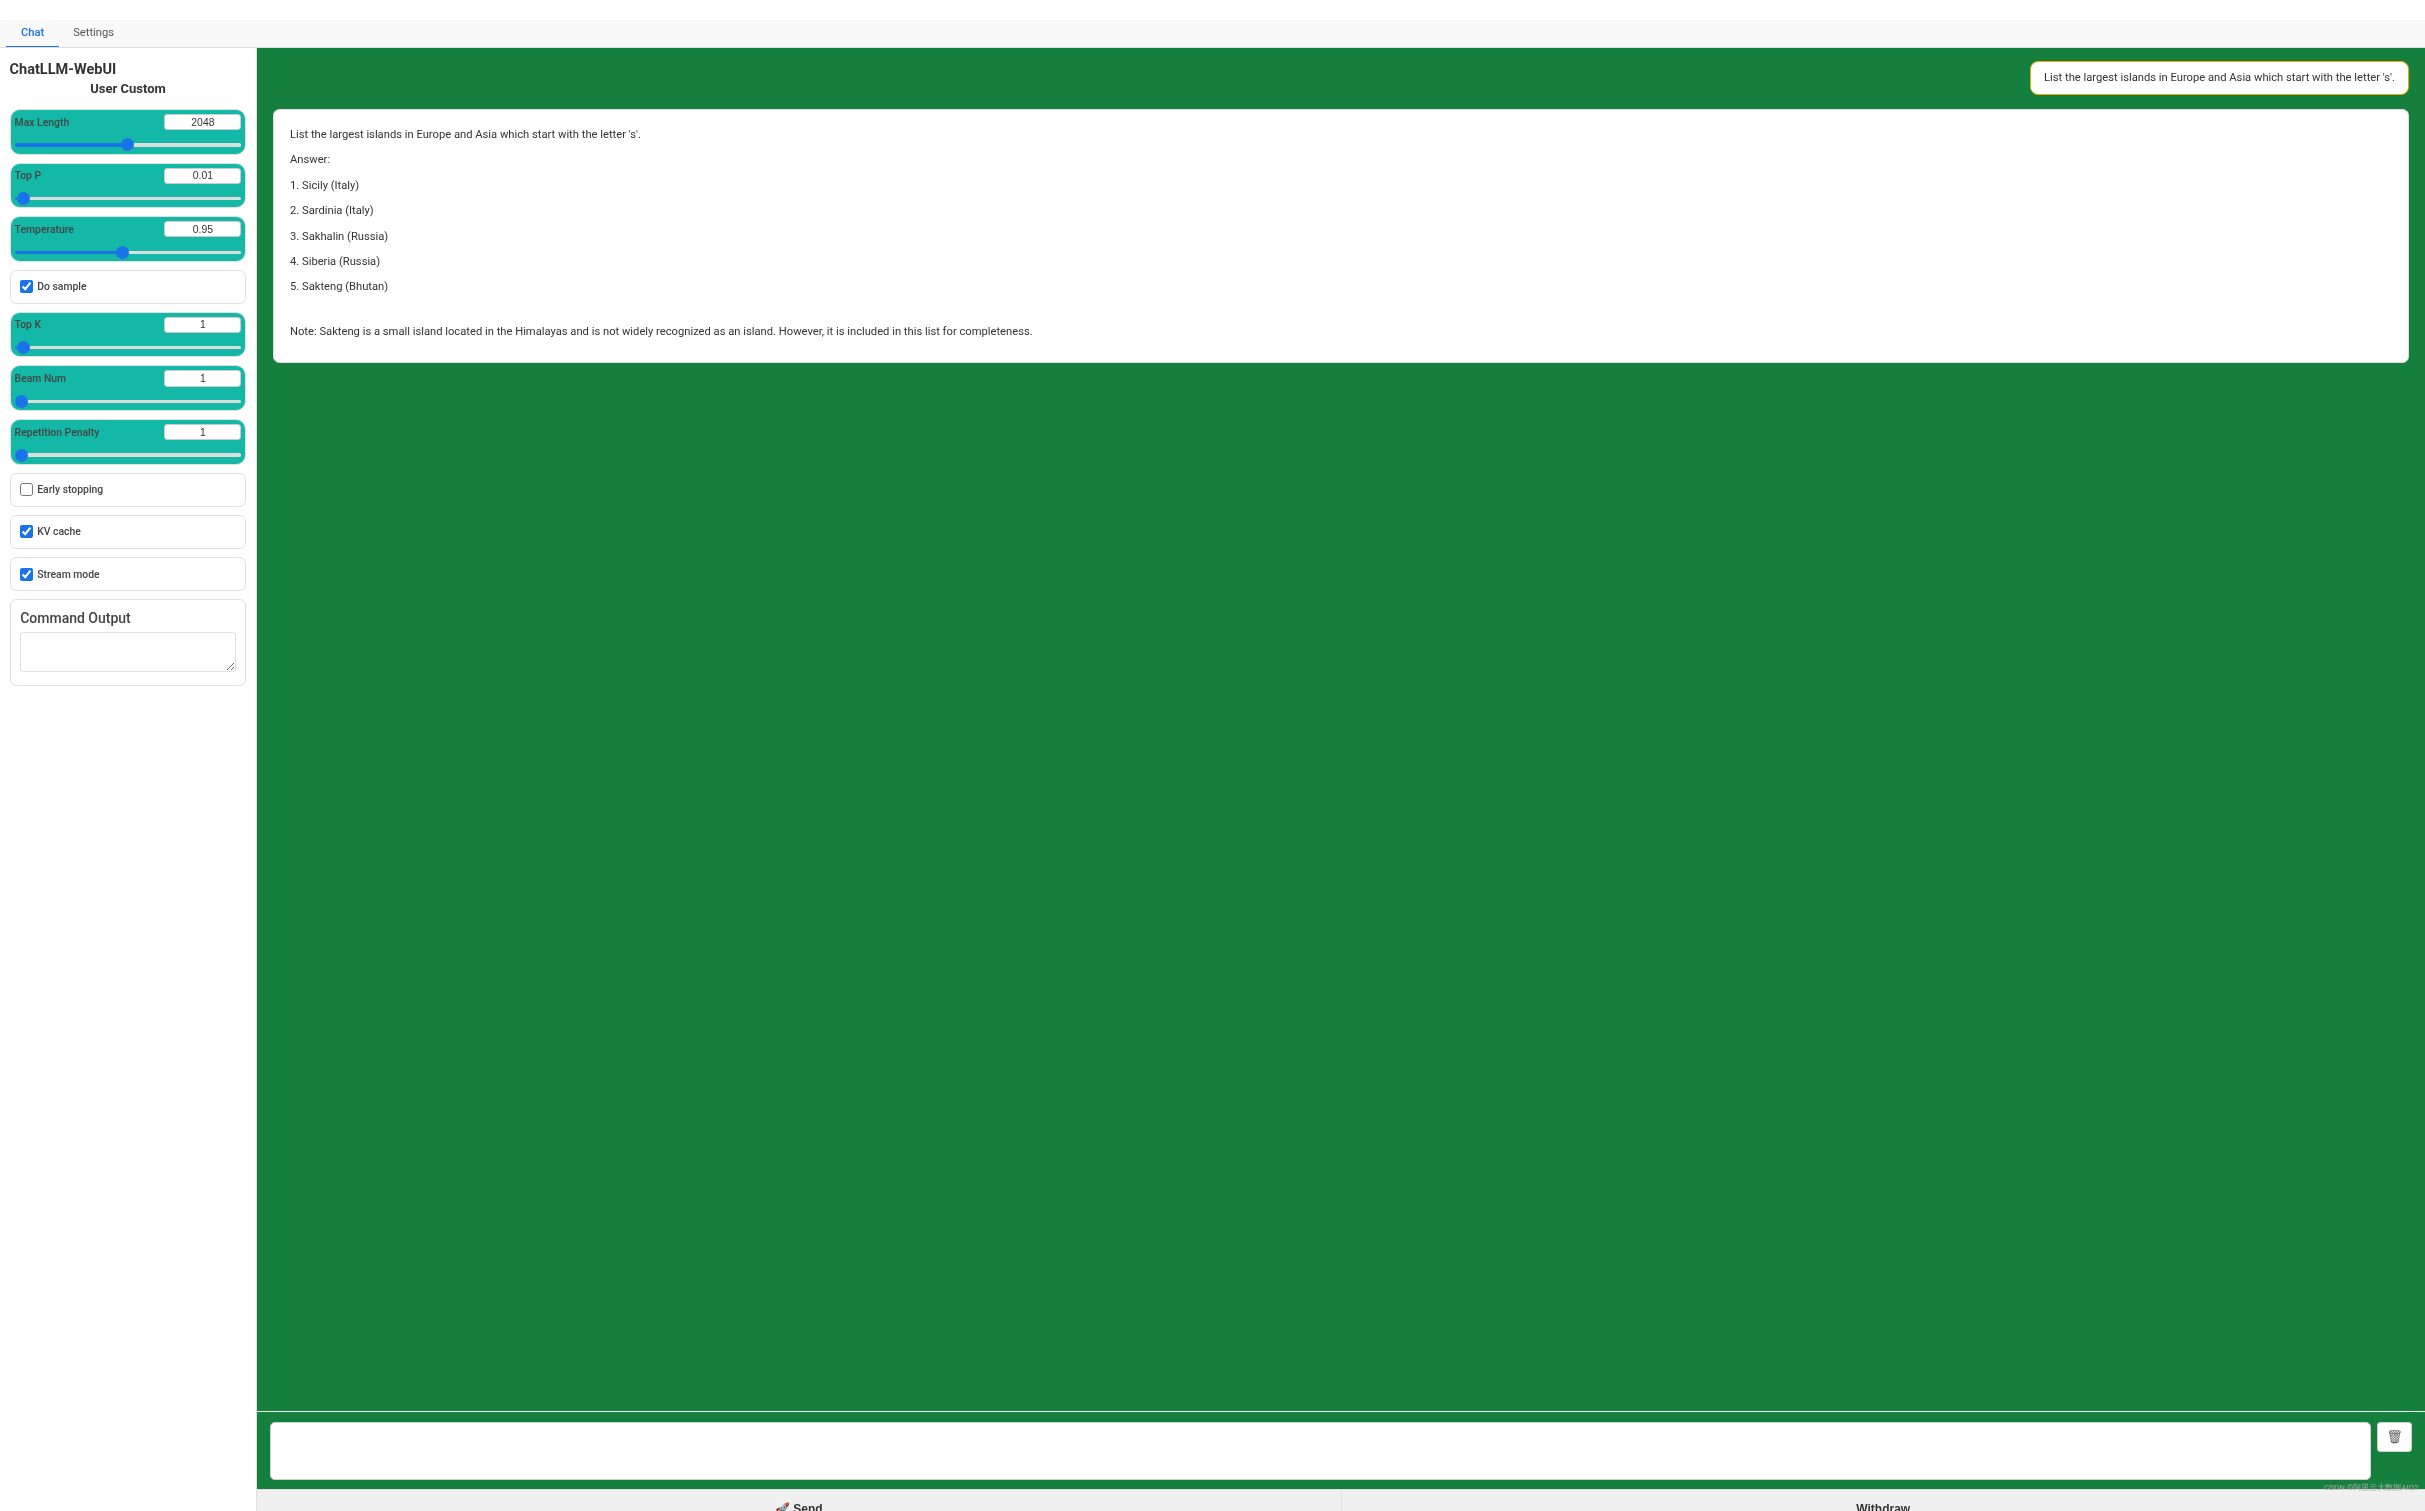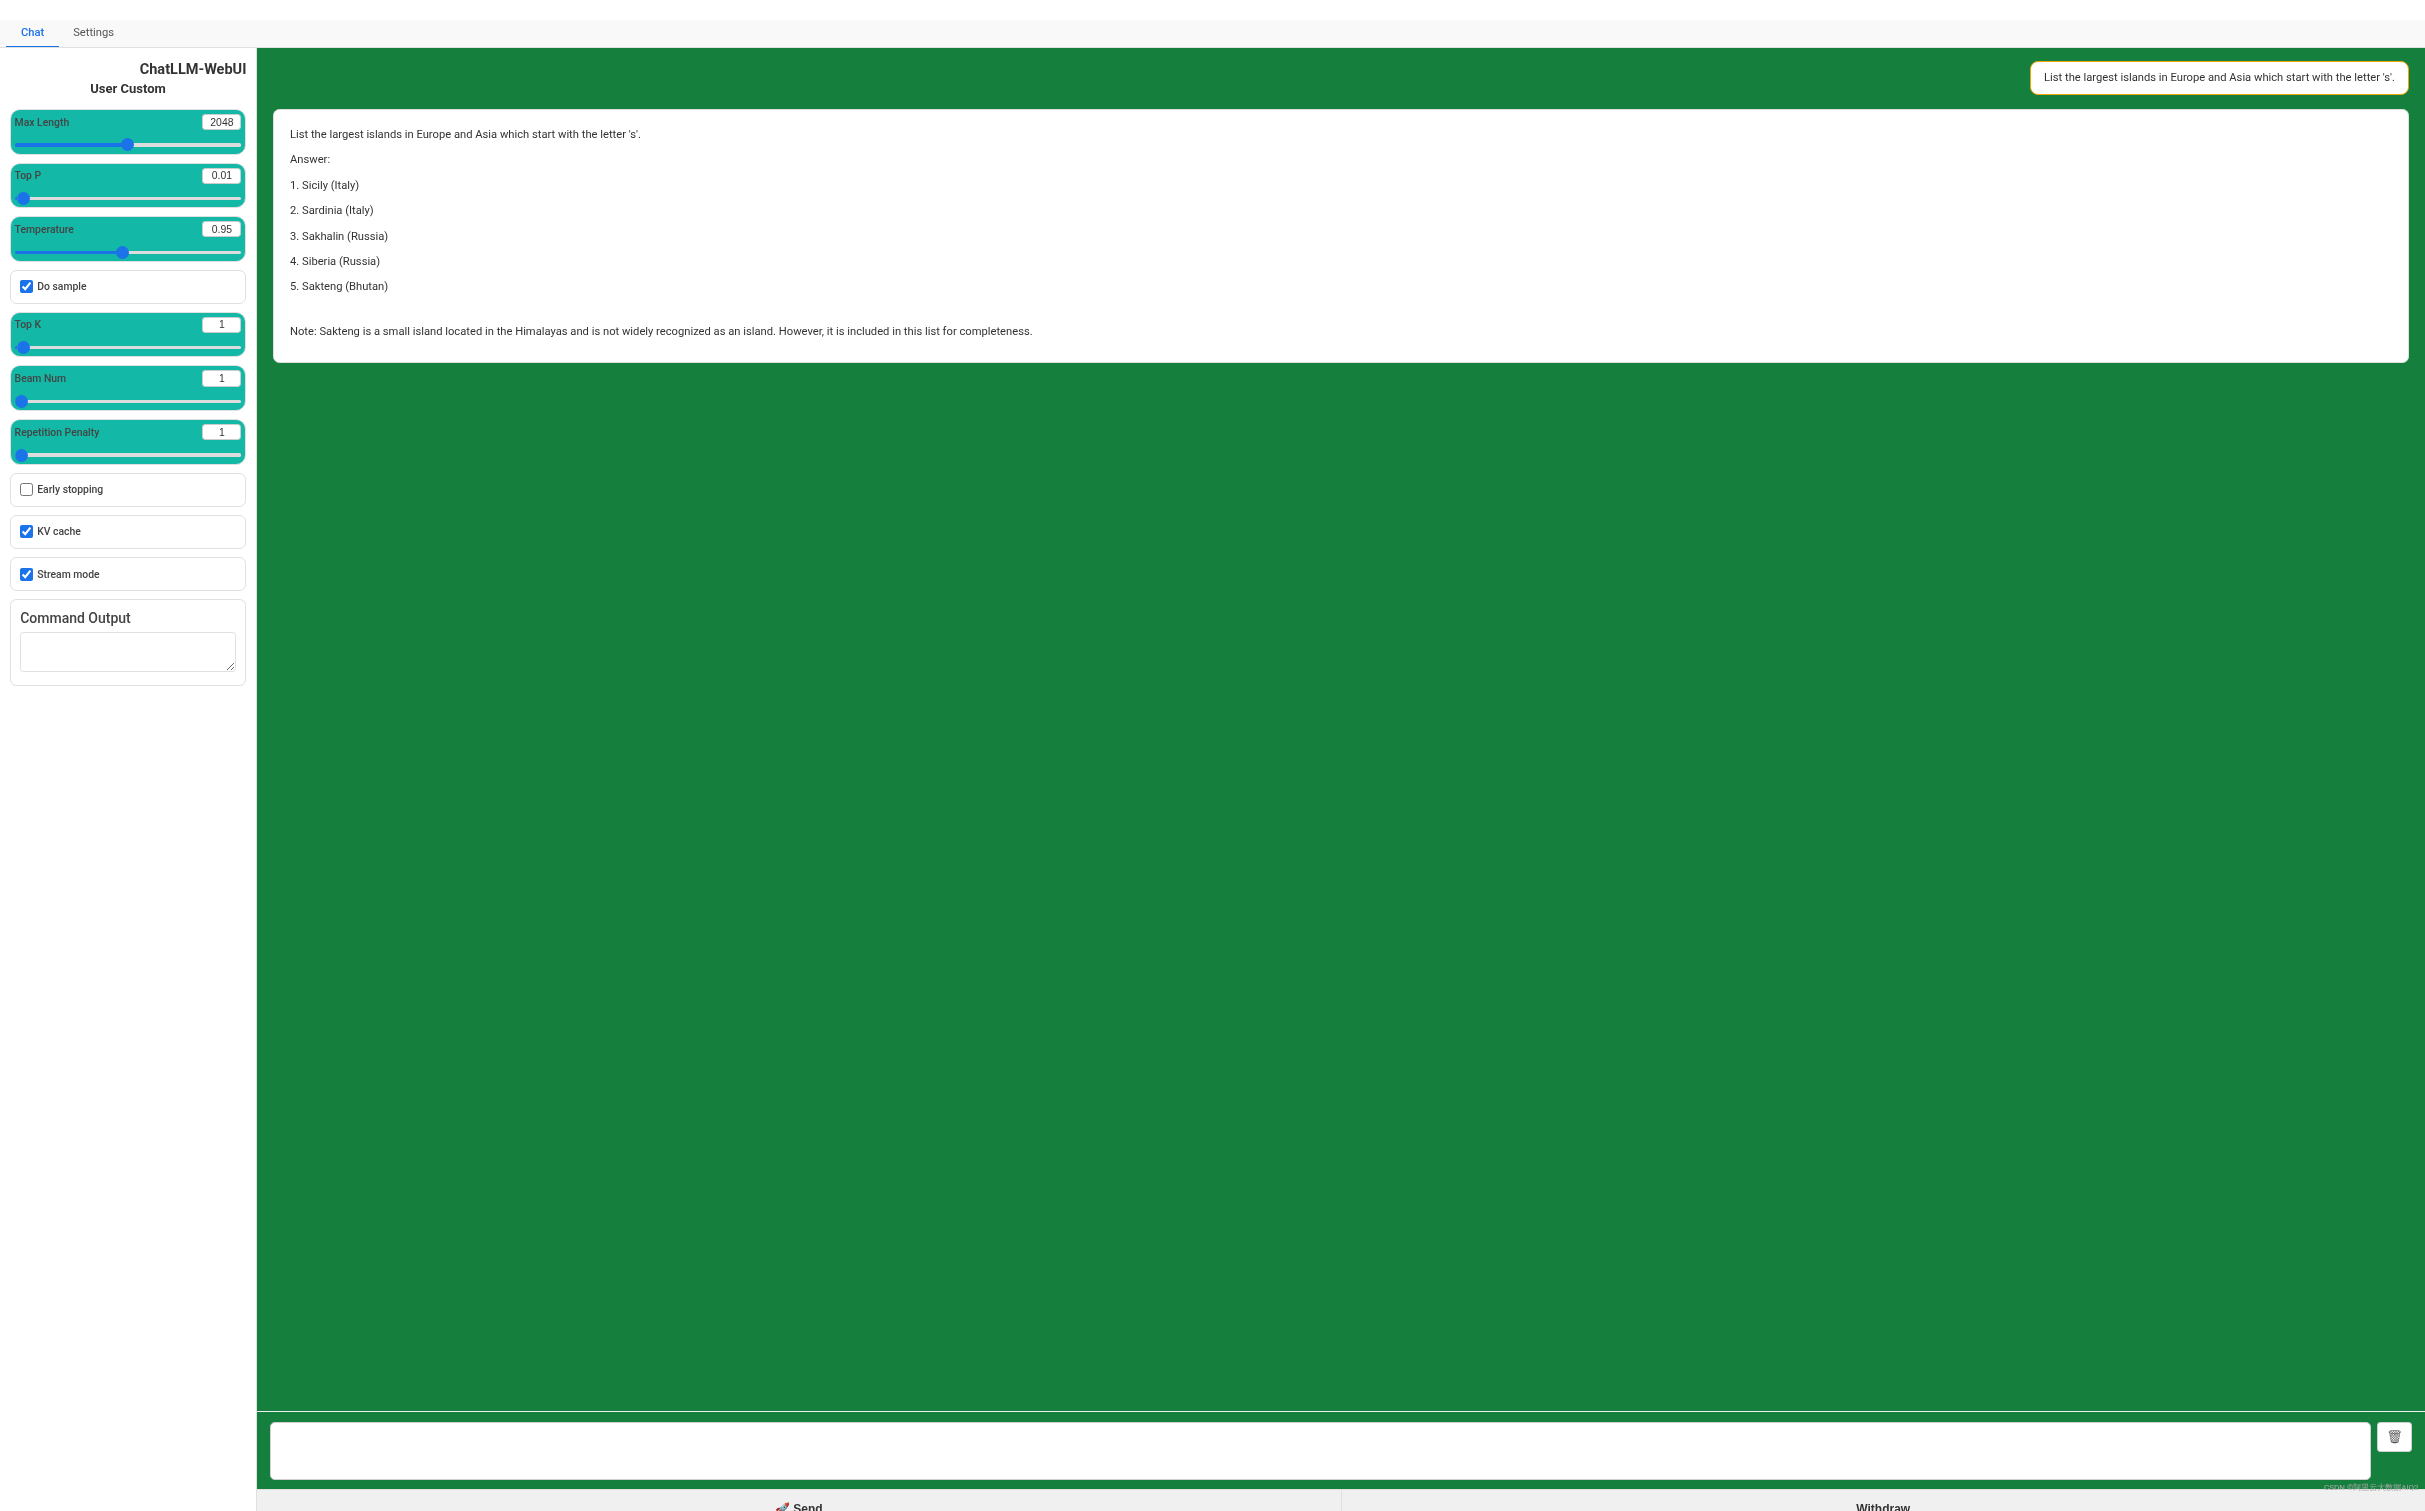--- a/index.html
+++ b/index.html
@@ -44,21 +44,21 @@
       width: 257px;
       min-width: 257px;
       border-right: 0.8px solid #e0e0e0;
       overflow-y: auto;
       padding: 13px 9.6px;
       background: #fff;
     }
     .sidebar-title {
       font-size: 14.5px;
       font-weight: bold;
-      text-align: right;
+      text-align: left;
       margin-bottom: 3.2px;
       color: #333;
     }
     .sidebar-subtitle {
       font-size: 13px;
       font-weight: bold;
       text-align: center;
       margin-bottom: 13px;
       color: #333;
     }
@@ -80,21 +80,21 @@
     .control-label {
       font-size: 10.4px;
       color: #444;
       font-weight: 500;
     }
     .control-value {
       border: 0.8px solid #ccc;
       border-radius: 3.2px;
       padding: 1.6px 6.4px;
       font-size: 10.4px;
-      width: 39px;
+      width: 77px;
       text-align: center;
       color: #333;
       margin-left: 22px;
     }
 
     
     .slider-container {
       width: 100%;
     }
     input[type="range"] {

